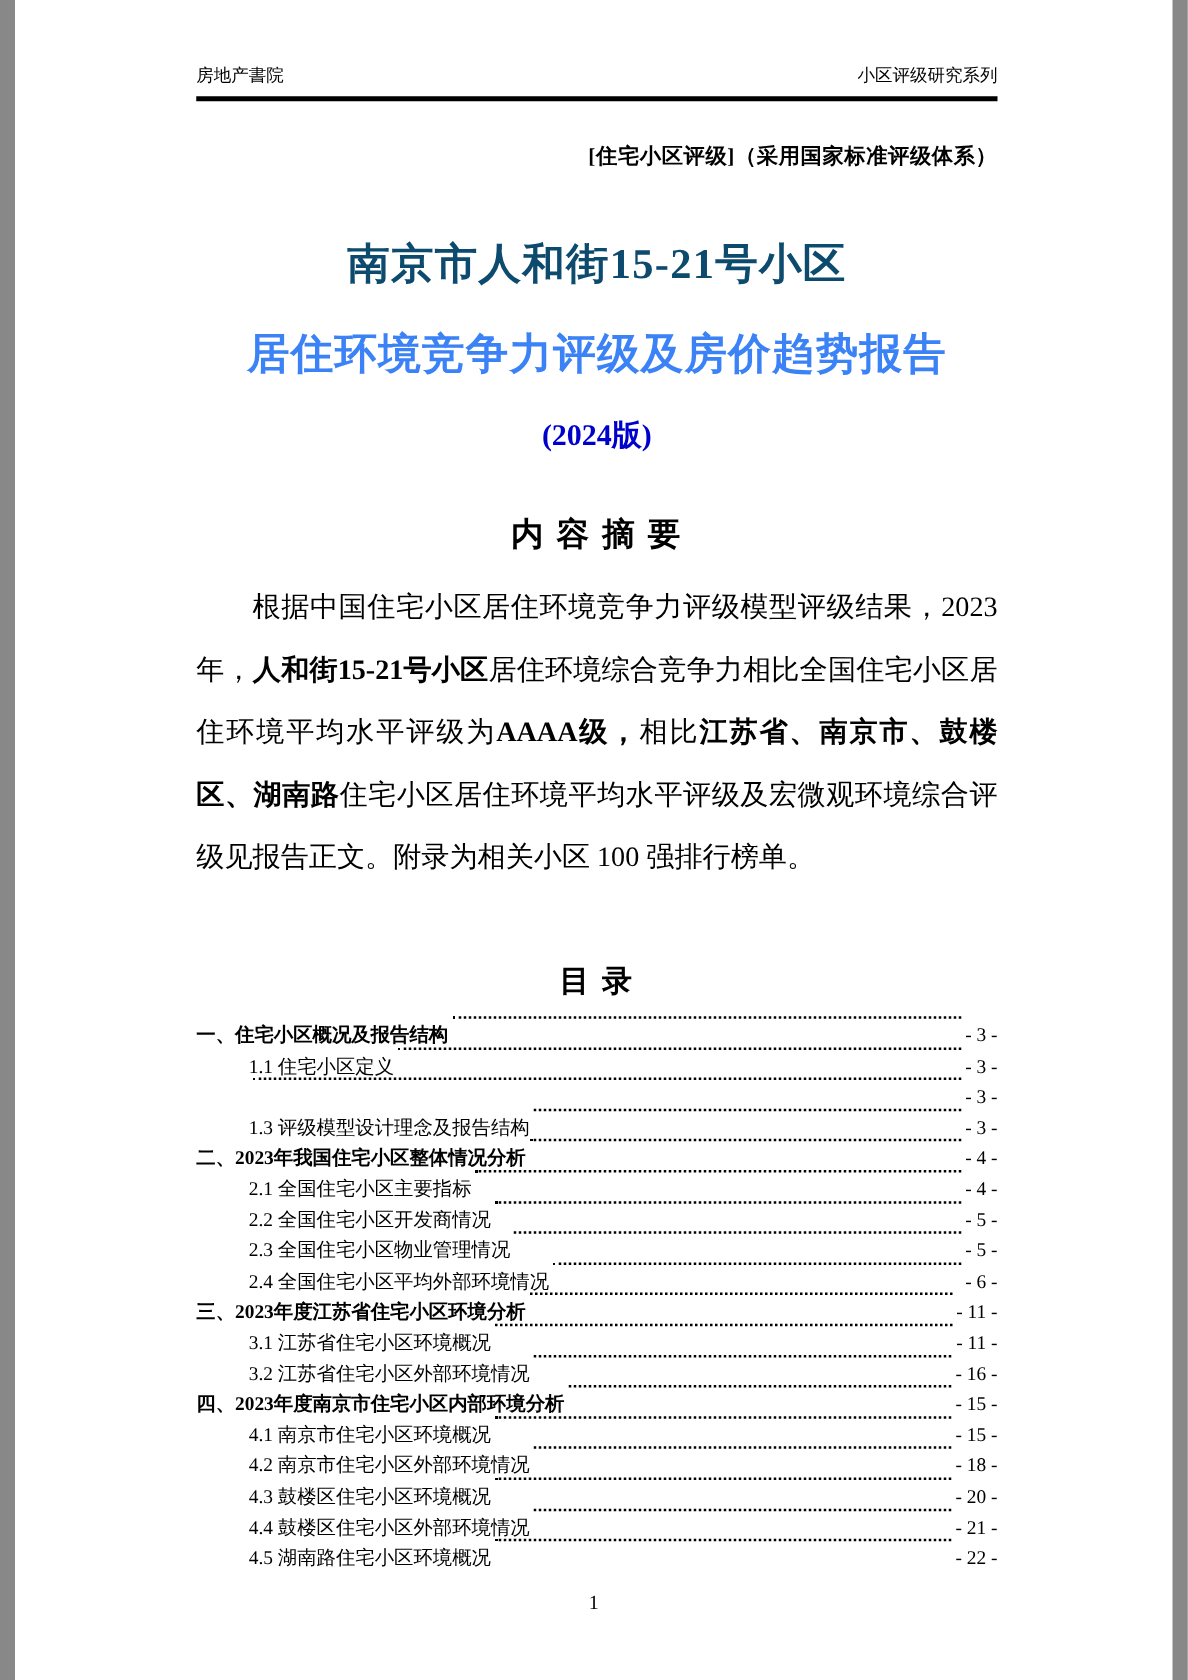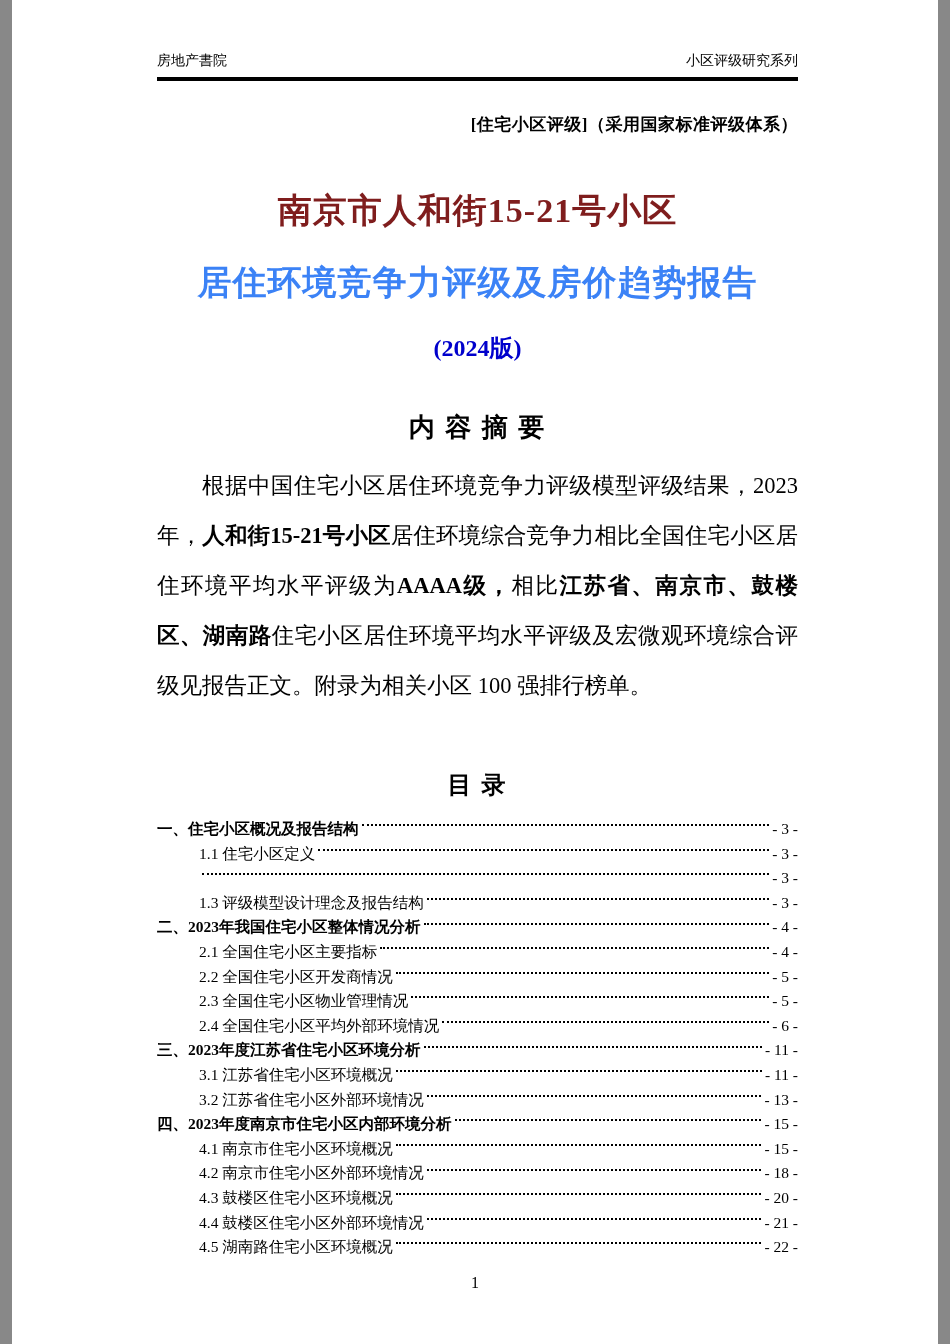--- a/index.html
+++ b/index.html
@@ -65,21 +65,21 @@
     text-align: center;
     font-size: 24px;
     font-weight: bold;
     letter-spacing: 2px;
   }
   .toc {
     margin-top: 16px;
   }
   .toc-row {
     display: flex;
-    align-items: center;
+    align-items: flex-start;
     font-size: 15.5px;
     line-height: 24.6px;
     white-space: nowrap;
   }
   .toc-row.level1 .toc-label { font-weight: bold; }
   .toc-row.level2 { padding-left: 42px; }
   .toc-label { flex: 0 0 auto; }
   .toc-dots {
     flex: 1 1 auto;
     border-bottom: 2px dotted #000;
@@ -105,21 +105,21 @@
 
     <div class="page-header">
       <span>房地产書院</span>
       <span>小区评级研究系列</span>
     </div>
     <div class="header-rule"></div>
 
     <div class="series-label">[住宅小区评级]（采用国家标准评级体系）</div>
 
     <div class="title-block">
-      <div class="title-line1 title-colored" style="color: #7f1d1d;">南京市人和街15-21号小区</div>
+      <div class="title-line1 title-colored" style="color: #0c4a6e;">南京市人和街15-21号小区</div>
       <div class="title-line2 title-colored" style="color: #3b82f6;">居住环境竞争力评级及房价趋势报告</div>
       <div class="edition title-colored" style="color: rgb(0, 0, 204);">(2024版)</div>
     </div>
 
     <div class="abstract-heading">内 容 摘 要</div>
     <p class="abstract-paragraph" id="abstract-paragraph"><span>根据中国住宅小区居住环境竞争力评级模型评级结果，2023 年，</span><span class="seg-bold">人和街15-21号小区</span><span>居住环境综合竞争力相比全国住宅小区居住环境平均水平评级为</span><span class="seg-bold">AAAA级，</span><span>相比</span><span class="seg-bold">江苏省、南京市、鼓楼区、湖南路</span><span>住宅小区居住环境平均水平评级及宏微观环境综合评级见报告正文。附录为相关小区 100 强排行榜单。</span></p>
 
     <div class="toc-heading">目 录</div>
     <nav class="toc" id="toc">
         <div class="toc-row level1">
@@ -172,21 +172,21 @@
           <span class="toc-page">- 11 -</span>
         </div>
         <div class="toc-row level2">
           <span class="toc-label">3.1 江苏省住宅小区环境概况</span>
           <span class="toc-dots"></span>
           <span class="toc-page">- 11 -</span>
         </div>
         <div class="toc-row level2">
           <span class="toc-label">3.2 江苏省住宅小区外部环境情况</span>
           <span class="toc-dots"></span>
-          <span class="toc-page">- 13 -</span>
+          <span class="toc-page">- 16 -</span>
         </div>
         <div class="toc-row level1">
           <span class="toc-label">四、2023年度南京市住宅小区内部环境分析</span>
           <span class="toc-dots"></span>
           <span class="toc-page">- 15 -</span>
         </div>
         <div class="toc-row level2">
           <span class="toc-label">4.1 南京市住宅小区环境概况</span>
           <span class="toc-dots"></span>
           <span class="toc-page">- 15 -</span>

